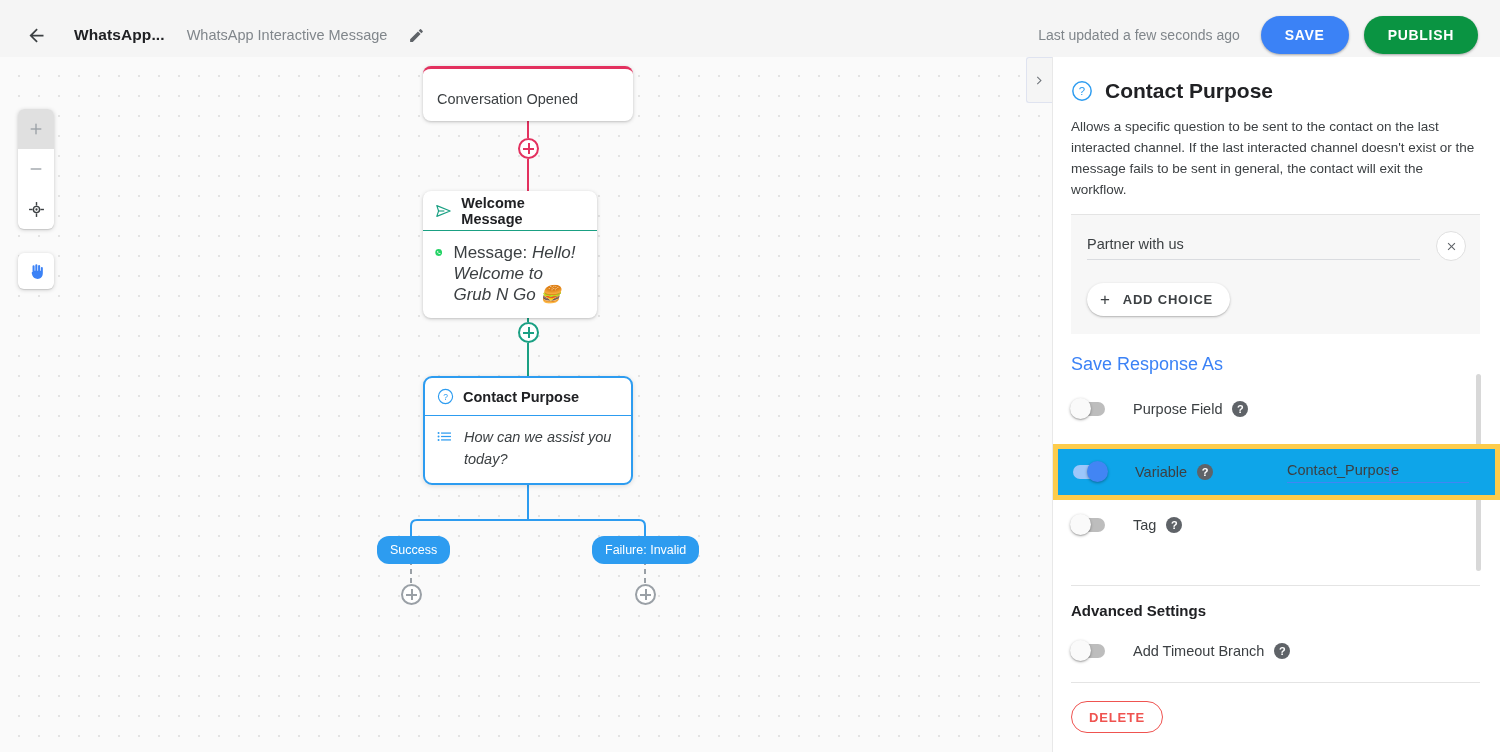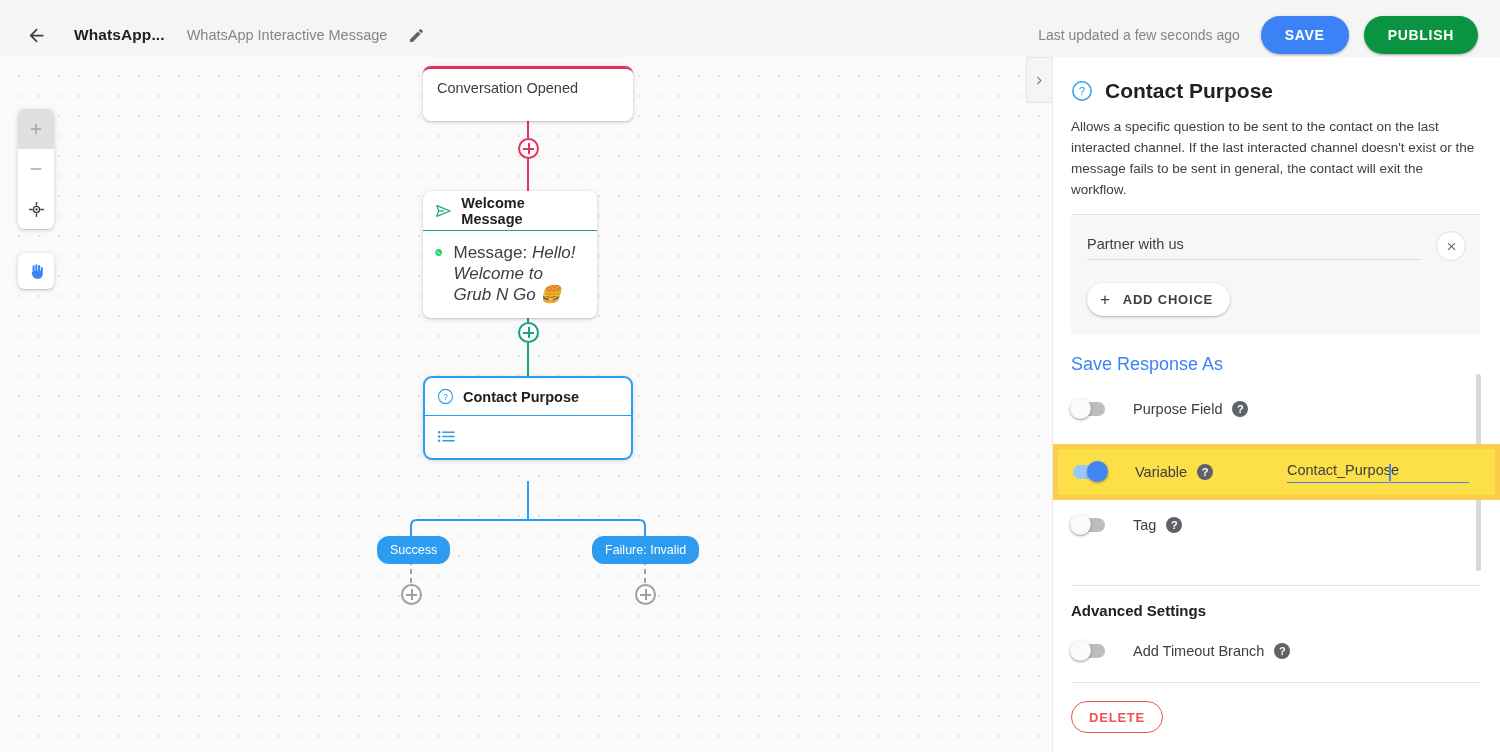--- a/index.html
+++ b/index.html
@@ -99,21 +99,21 @@
     position: absolute;
     background: #fff;
     border-radius: 8px;
     box-shadow: 0 1px 4px rgba(0,0,0,.16), 0 1px 2px rgba(0,0,0,.10);
     z-index: 5;
     cursor: pointer;
   }
   .node-trigger {
     left: 423px; top: 9px; width: 210px; height: 55px;
     border-top: 3px solid #e3315f;
-    display: flex; align-items: center; padding: 0 0 14px 14px;
+    display: flex; align-items: flex-end; padding: 0 0 14px 14px;
   }
   .node-trigger .label { font-size: 14.5px; color: #3c4043; }
 
   .node-welcome { left: 423px; top: 134px; width: 174px; }
   .node-welcome .nhead {
     height: 40px; display: flex; align-items: center; padding: 0 12px;
     border-bottom: 1.5px solid #1aa083;
   }
   .node-welcome .ntitle { font-size: 14.5px; font-weight: bold; color: #202124; margin-left: 9px; }
   .node-welcome .nbody { padding: 12px 14px 13px 12px; display: flex; align-items: flex-start; }
@@ -206,21 +206,21 @@
   .switch.on .knob { left: 14px; background: #4285f4; box-shadow: 0 1px 3px rgba(0,0,0,.35); }
   .toggle-label { font-size: 14.5px; color: #3c4043; margin-left: 28px; }
   .help-icon {
     width: 16px; height: 16px; border-radius: 50%; background: #5f6368; color: #fff;
     font-size: 11px; font-weight: bold; display: inline-flex; align-items: center;
     justify-content: center; margin-left: 10px; cursor: pointer; flex: 0 0 auto;
   }
 
   .hl-box {
     position: absolute; left: 1053px; top: 444px; width: 447px; height: 56px;
-    border: 5px solid #fdcc4c; background: #fde047; z-index: 8;
+    border: 5px solid #fdcc4c; background: #0ea5e9; z-index: 8;
     display: flex; align-items: center; padding-left: 15px;
   }
   .var-input {
     position: absolute; left: 229px; width: 182px;
     border: none; border-bottom: 1.5px solid #4285f4; background: transparent;
     font-size: 14.5px; color: #3c4043; padding: 1px 0 4px 0; outline: none;
     font-family: "Liberation Sans", sans-serif;
   }
   .caret {
     position: absolute; left: 1389px; top: 464px; width: 1.5px; height: 17px;
@@ -326,20 +326,21 @@
       </div>
       <div class="nbody">
         <svg width="19" height="17" viewBox="0 0 24 22">
           <circle cx="2.5" cy="5.5" r="1.6" fill="#2d9cf0"></circle>
           <rect x="6.5" y="4.5" width="16" height="2" fill="#2d9cf0"></rect>
           <circle cx="2.5" cy="11" r="1.6" fill="#2d9cf0"></circle>
           <rect x="6.5" y="10" width="16" height="2" fill="#2d9cf0"></rect>
           <circle cx="2.5" cy="16.5" r="1.6" fill="#2d9cf0"></circle>
           <rect x="6.5" y="15.5" width="16" height="2" fill="#2d9cf0"></rect>
         </svg>
+        <span class="txt">How can we assist you today?</span>
       </div>
     </div>
 
     <div class="branch-chip" style="left:377px; top:479px;">Success</div>
     <div class="branch-chip" style="left:592px; top:479px;">Failure: Invalid</div>
 
     <div class="plus-node" style="left:401px; top:527px; border-color:#9aa0a6;">
       <span class="bar-h" style="background:#9aa0a6;"></span>
       <span class="bar-v" style="background:#9aa0a6;"></span>
     </div>

